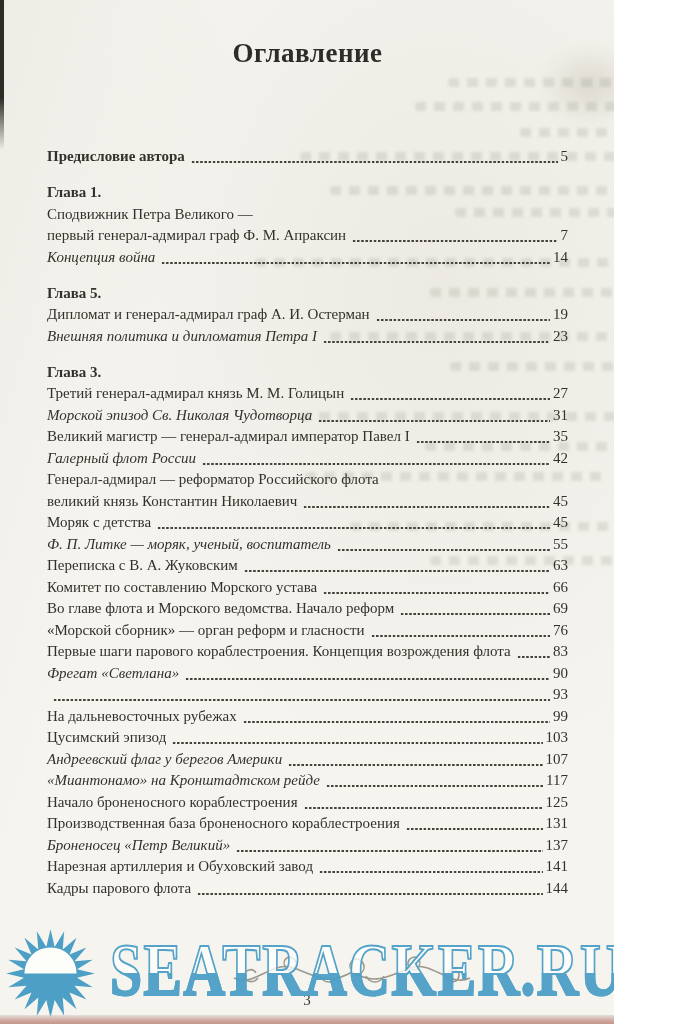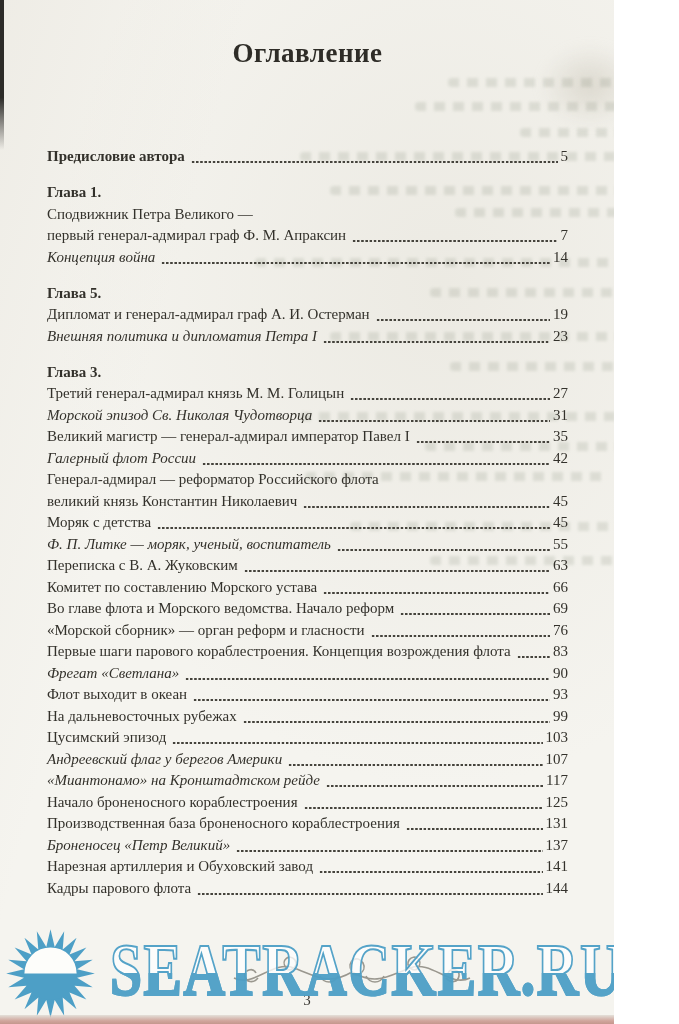--- a/index.html
+++ b/index.html
@@ -199,21 +199,20 @@
           <span class="t">Первые шаги парового кораблестроения. Концепция возрождения флота</span>
           <span class="dots"></span>
           <span class="pg">83</span>
         </div>
         <div class="row italic">
           <span class="t">Фрегат «Светлана»</span>
           <span class="dots"></span>
           <span class="pg">90</span>
         </div>
         <div class="row">
-          <span class="t">Флот выходит в океан</span>
           <span class="dots"></span>
           <span class="pg">93</span>
         </div>
         <div class="row">
           <span class="t">На дальневосточных рубежах</span>
           <span class="dots"></span>
           <span class="pg">99</span>
         </div>
         <div class="row">
           <span class="t">Цусимский эпизод</span>

